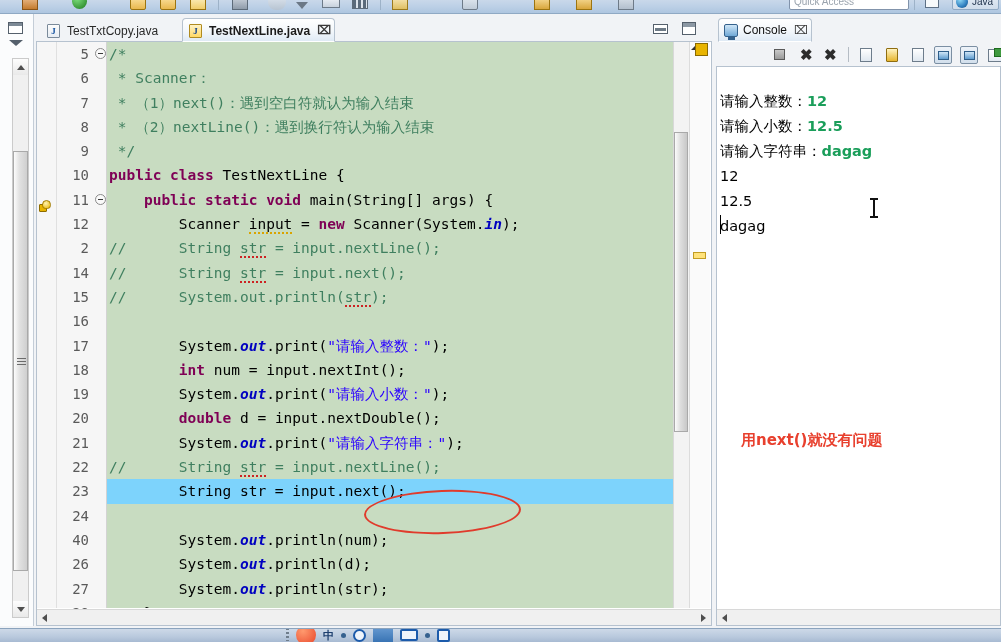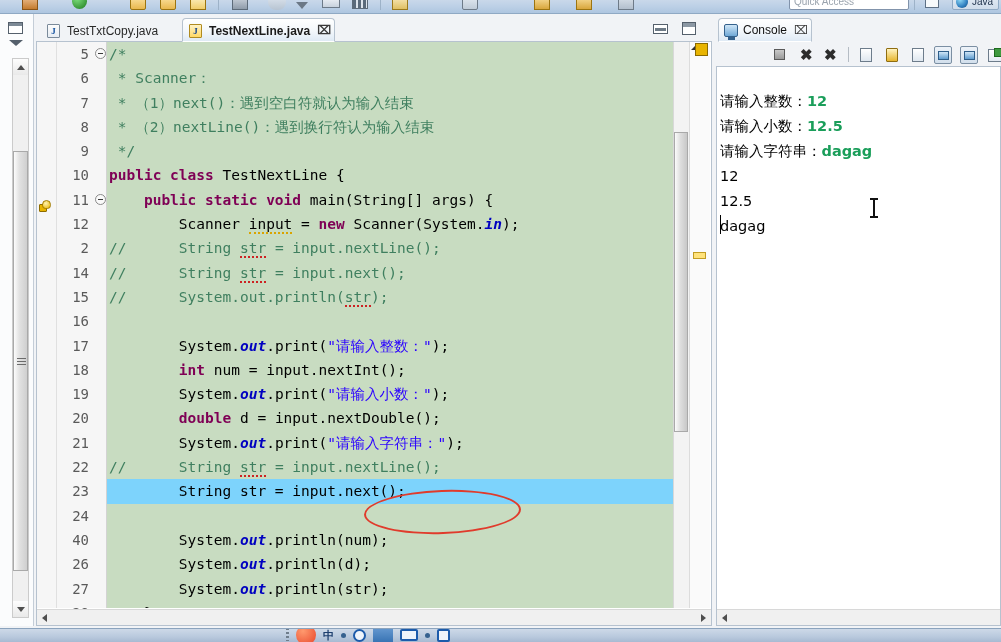--- a/index.html
+++ b/index.html
@@ -535,20 +535,21 @@
       <div class="ctb ctb-pinned" style="left:244px;">
           <span class="inner"></span>
         </div>
       <div class="ctb ctb-green" style="left:272px;"></div>
     </div>
 
     <div id="console-view">
       <div id="console-out"><div><span class="cout-prompt">请输入整数：</span><span class="cout-green">12</span></div><div><span class="cout-prompt">请输入小数：</span><span class="cout-green">12.5</span></div><div><span class="cout-prompt">请输入字符串：</span><span class="cout-green">dagag</span></div><div><span class="cout-prompt">12</span></div><div><span class="cout-prompt">12.5</span></div><div><span class="cout-prompt">dagag</span></div></div>
       <div id="console-caret"></div>
       <div id="text-cursor"></div>
+      <div id="console-note">用next()就没有问题</div>
       <div id="console-hscroll">
         <div class="sb-arrow-left"></div>
       </div>
     </div>
   </div>
 </div>
 
 <div id="taskbar">
   <div id="ime-bar">
     <span class="ime-dots"></span>

